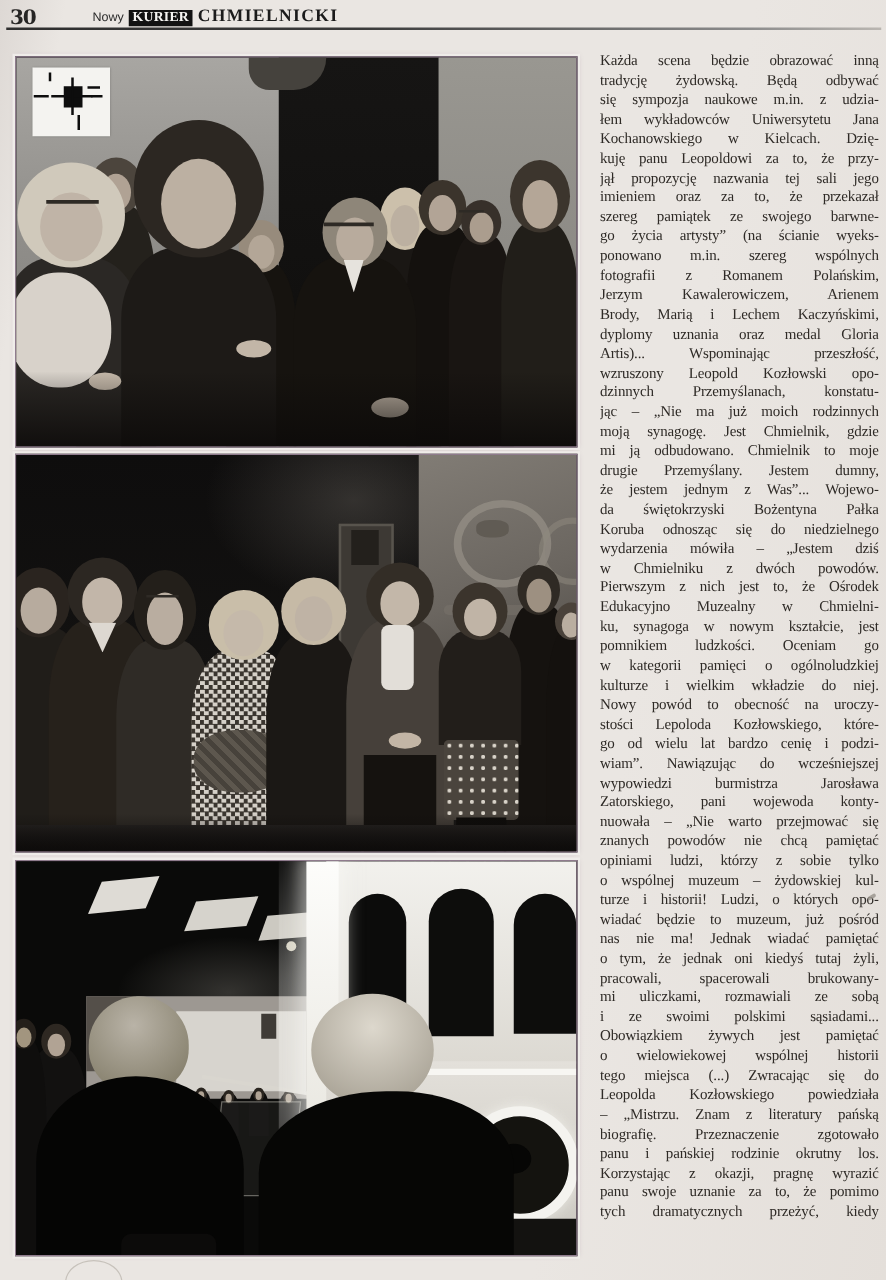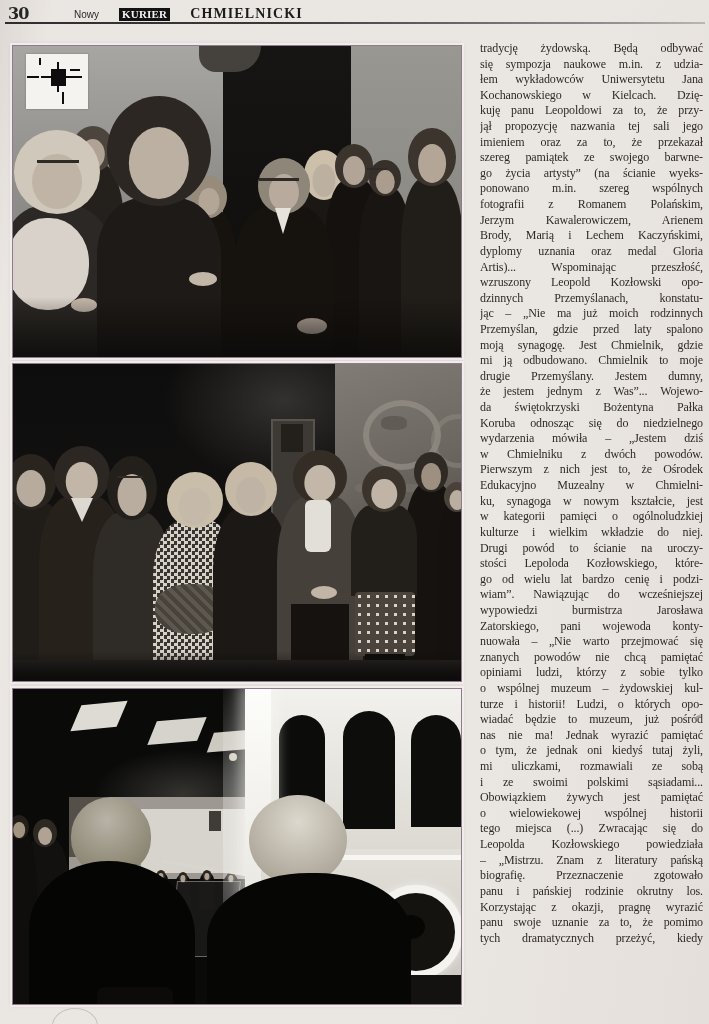--- a/index.html
+++ b/index.html
@@ -3,21 +3,21 @@
 <meta charset="utf-8">
 <style>
   html,body{margin:0;padding:0}
   body{width:709px;height:1024px;position:relative;overflow:hidden;
        font-family:"Liberation Serif",serif;background:#e9e5e1}
   .page{position:absolute;inset:0;
         background:linear-gradient(100deg,#ddd8d4 0%,#eae6e2 6%,#eae6e2 68%,#e4dfda 100%)}
   
   .pagenum{position:absolute;left:8px;top:4px;font-family:"DejaVu Serif",serif;
            font-weight:700;font-size:16px;color:#262524;letter-spacing:-1px}
-  .masthead{position:absolute;left:74px;top:6px;display:flex;align-items:flex-end;gap:20px}
+  .masthead{position:absolute;left:74px;top:6px;display:flex;align-items:flex-end;gap:4px}
   .m-prefix{font-family:"Liberation Sans",sans-serif;font-size:10px;color:#2a2a2a;padding-bottom:1px}
   .m-box{font-family:"Liberation Serif",serif;font-weight:700;font-size:11px;line-height:13px;
          padding:0 3px;letter-spacing:.2px}
   .m-title{font-family:"Liberation Serif",serif;font-size:14px;font-weight:600;
            letter-spacing:1.1px;color:#1b1b1b;line-height:15px}
   .rule{position:absolute;left:5px;top:22px;width:700px;height:2px;
         background:linear-gradient(90deg,#2e2e2e,#3a3a3a 40%,#8c8c8c 85%,#bab6b1)}
   
   .photo{position:absolute;left:12px;width:448px;overflow:hidden;background:#111;
          border:1px solid #8f7b8d;box-shadow:0 0 0 2px #efece9,0 0 4px rgba(130,95,130,.35)}
@@ -170,66 +170,68 @@
                 background:radial-gradient(circle at 45% 30%,#b9b3a7,#88826f 78%)"></div>
     <div class="shape" style="left:16px;top:172px;width:166px;height:143px;background:#050504;border-radius:48% 52% 0 0"></div>
     <div class="shape" style="left:236px;top:106px;width:98px;height:90px;border-radius:50%;
                 background:radial-gradient(circle at 50% 30%,#ddd8cd,#a9a396 82%)"></div>
     <div class="shape" style="left:194px;top:184px;width:204px;height:131px;background:#060605;border-radius:50% 46% 0 0"></div>
     <div class="shape" style="left:84px;top:298px;width:76px;height:17px;background:#0c0b0a;border-radius:8px 8px 0 0"></div>
   </div>
 
   <div class="article">
 
+  <div class="line">Każda scena będzie obrazować inną</div>
       <div class="line">tradycję żydowską. Będą odbywać</div>
       <div class="line">się sympozja naukowe m.in. z udzia-</div>
       <div class="line">łem wykładowców Uniwersytetu Jana</div>
       <div class="line">Kochanowskiego w Kielcach. Dzię-</div>
       <div class="line">kuję panu Leopoldowi za to, że przy-</div>
       <div class="line">jął propozycję nazwania tej sali jego</div>
       <div class="line">imieniem oraz za to, że przekazał</div>
       <div class="line">szereg pamiątek ze swojego barwne-</div>
       <div class="line">go życia artysty” (na ścianie wyeks-</div>
       <div class="line">ponowano m.in. szereg wspólnych</div>
       <div class="line">fotografii z Romanem Polańskim,</div>
       <div class="line">Jerzym Kawalerowiczem, Arienem</div>
       <div class="line">Brody, Marią i Lechem Kaczyńskimi,</div>
       <div class="line">dyplomy uznania oraz medal Gloria</div>
       <div class="line">Artis)... Wspominając przeszłość,</div>
       <div class="line">wzruszony Leopold Kozłowski opo-</div>
       <div class="line">dzinnych Przemyślanach, konstatu-</div>
       <div class="line">jąc – „Nie ma już moich rodzinnych</div>
-      <div class="line">Przemyślan, gdzie przed laty spalono</div>
       <div class="line">moją synagogę. Jest Chmielnik, gdzie</div>
       <div class="line">mi ją odbudowano. Chmielnik to moje</div>
       <div class="line">drugie Przemyślany. Jestem dumny,</div>
       <div class="line">że jestem jednym z Was”... Wojewo-</div>
       <div class="line">da świętokrzyski Bożentyna Pałka</div>
       <div class="line">Koruba odnosząc się do niedzielnego</div>
       <div class="line">wydarzenia mówiła – „Jestem dziś</div>
       <div class="line">w Chmielniku z dwóch powodów.</div>
       <div class="line">Pierwszym z nich jest to, że Ośrodek</div>
       <div class="line">Edukacyjno Muzealny w Chmielni-</div>
       <div class="line">ku, synagoga w nowym kształcie, jest</div>
+      <div class="line">pomnikiem ludzkości. Oceniam go</div>
       <div class="line">w kategorii pamięci o ogólnoludzkiej</div>
       <div class="line">kulturze i wielkim wkładzie do niej.</div>
-      <div class="line">Drugi powód to ścianie na uroczy-</div>
+      <div class="line">Nowy powód to obecność na uroczy-</div>
       <div class="line">stości Lepoloda Kozłowskiego, które-</div>
       <div class="line">go od wielu lat bardzo cenię i podzi-</div>
       <div class="line">wiam”. Nawiązując do wcześniejszej</div>
       <div class="line">wypowiedzi burmistrza Jarosława</div>
       <div class="line">Zatorskiego, pani wojewoda konty-</div>
       <div class="line">nuowała – „Nie warto przejmować się</div>
       <div class="line">znanych powodów nie chcą pamiętać</div>
       <div class="line">opiniami ludzi, którzy z sobie tylko</div>
       <div class="line">o wspólnej muzeum – żydowskiej kul-</div>
       <div class="line">turze i historii! Ludzi, o których opo-</div>
       <div class="line">wiadać będzie to muzeum, już pośród</div>
-      <div class="line">nas nie ma! Jednak wyrazić pamiętać</div>
+      <div class="line">nas nie ma! Jednak wiadać pamiętać</div>
       <div class="line">o tym, że jednak oni kiedyś tutaj żyli,</div>
+      <div class="line">pracowali, spacerowali brukowany-</div>
       <div class="line">mi uliczkami, rozmawiali ze sobą</div>
       <div class="line">i ze swoimi polskimi sąsiadami...</div>
       <div class="line">Obowiązkiem żywych jest pamiętać</div>
       <div class="line">o wielowiekowej wspólnej historii</div>
       <div class="line">tego miejsca (...) Zwracając się do</div>
       <div class="line">Leopolda Kozłowskiego powiedziała</div>
       <div class="line">– „Mistrzu. Znam z literatury pańską</div>
       <div class="line">biografię. Przeznaczenie zgotowało</div>
       <div class="line">panu i pańskiej rodzinie okrutny los.</div>
       <div class="line">Korzystając z okazji, pragnę wyrazić</div>

